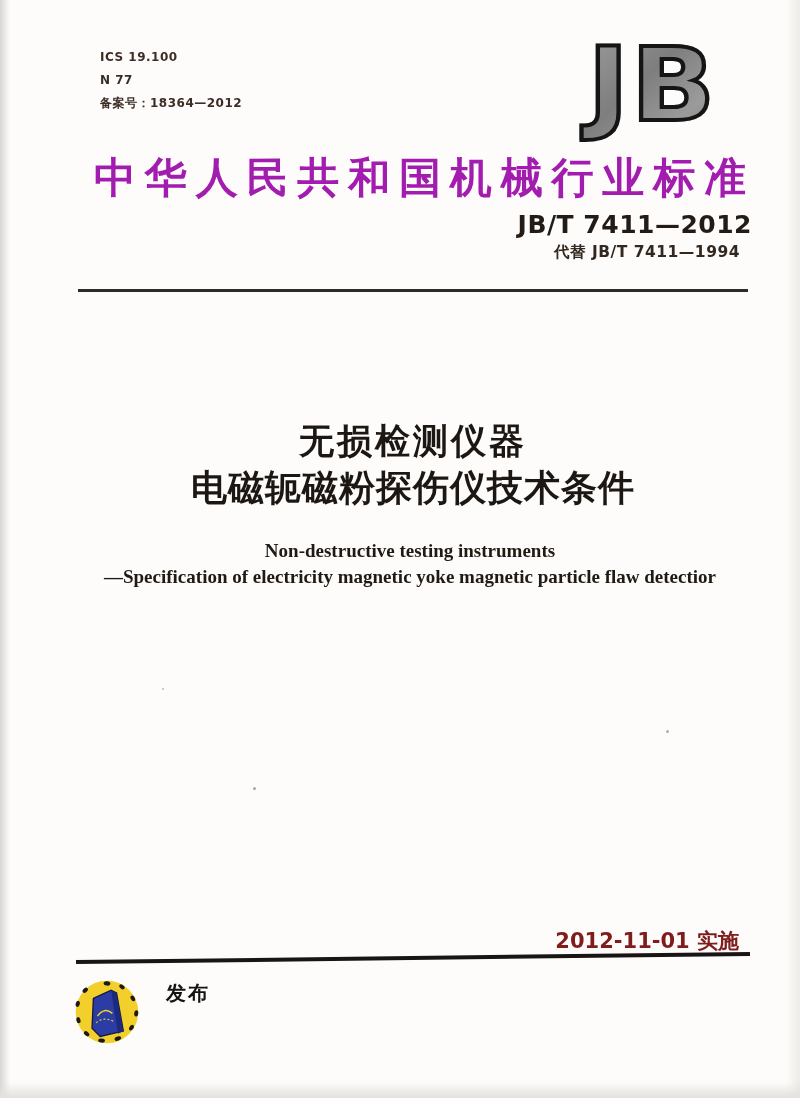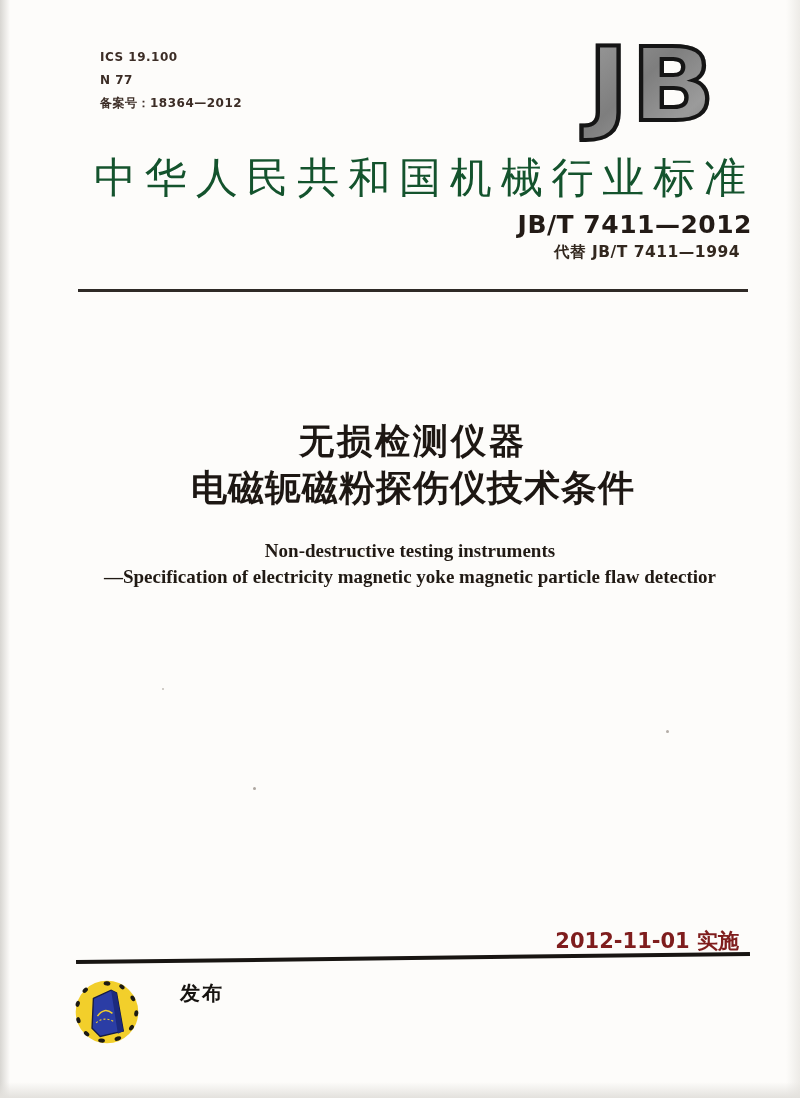--- a/index.html
+++ b/index.html
@@ -25,21 +25,21 @@
 
   .jb-logo{position:absolute;left:560px;top:30px;width:185px;text-align:center;
     font-size:102px;font-weight:bold;line-height:110px;
     letter-spacing:2px;transform:scaleX(1.08);transform-origin:center;
     color:#8b8b8b;
     -webkit-text-stroke:4px #151515;
     background:linear-gradient(135deg,#a6a6a6 0%,#7e7e7e 45%,#9b9b9b 70%,#6f6f6f 100%);
     -webkit-background-clip:text;background-clip:text;-webkit-text-fill-color:transparent;}
 
   .header-title{position:absolute;left:94px;top:150px;width:652px;
-    font-size:42px;font-weight:normal;color:#14532d;
+    font-size:42px;font-weight:bold;color:#a21caf;
     text-align:justify;text-align-last:justify;white-space:nowrap;}
 
   .std-no{position:absolute;right:48px;top:210px;text-align:right;
     font-size:25px;font-weight:bold;color:#231b16;letter-spacing:.5px;}
   .std-replaces{position:absolute;right:60px;top:242px;text-align:right;
     font-size:15.5px;font-weight:bold;color:#33281f;letter-spacing:.5px;}
 
   .rule-thin{position:absolute;left:78px;top:289px;width:670px;height:2.5px;
     background:#2f2a26;}
 
@@ -60,21 +60,21 @@
   .date-impl{position:absolute;right:61px;top:927px;
     font-size:21px;font-weight:bold;color:#7f1d1d;}
   .rule-thick{position:absolute;left:76px;top:956px;width:674px;height:4px;
     background:#181512;transform:rotate(-0.7deg);}
 
   .emblem{position:absolute;left:72px;top:978px;width:70px;height:68px;}
 
   .publisher-row{position:absolute;left:166px;top:980px;display:flex;
     align-items:baseline;white-space:nowrap;}
   .publisher-name{font-size:31px;font-weight:bold;color:#161310;letter-spacing:1.5px;}
-  .publisher-label{font-size:20px;font-weight:bold;color:#161310;margin-left:14px;letter-spacing:2px;}
+  .publisher-label{font-size:20px;font-weight:bold;color:#161310;letter-spacing:2px;}
 
   .speck{position:absolute;background:#6b5f55;border-radius:50%;}
 </style>
 </head>
 <body>
 
 <div id="page">
   <div class="edge-left"></div>
   <div class="edge-right"></div>
   <div class="edge-bottom"></div>

